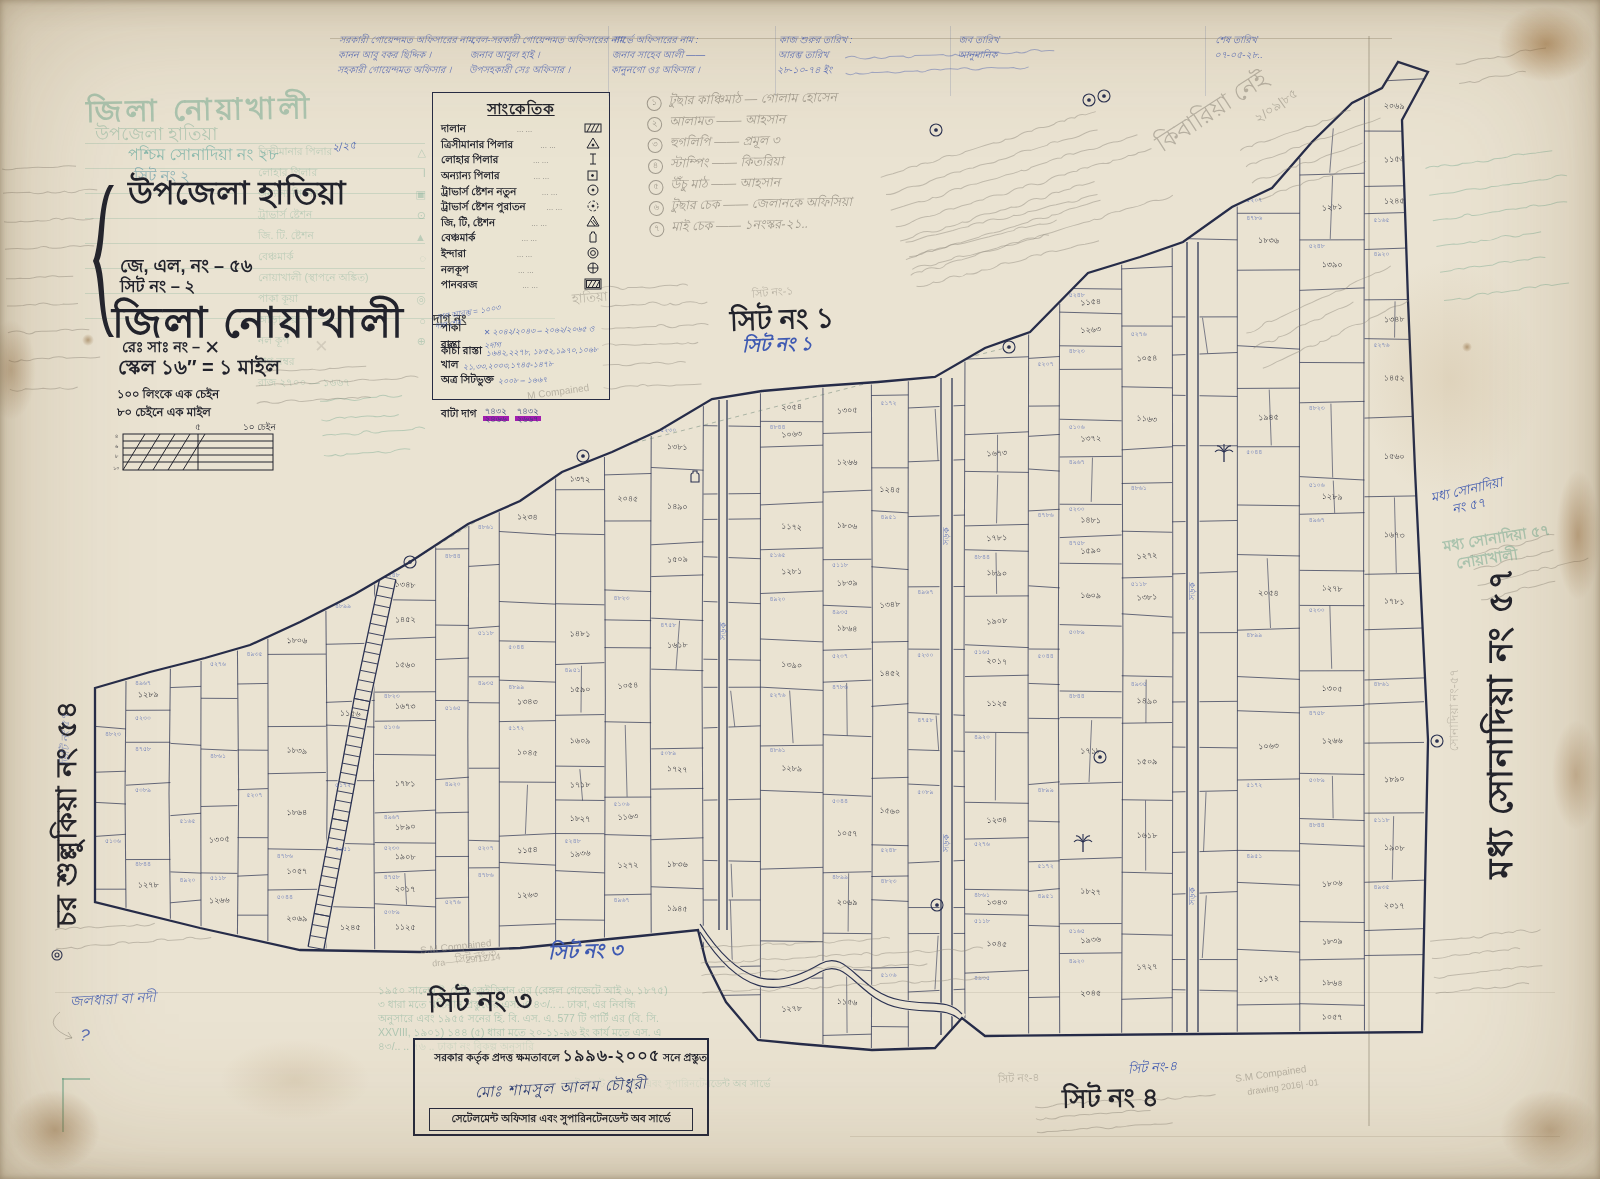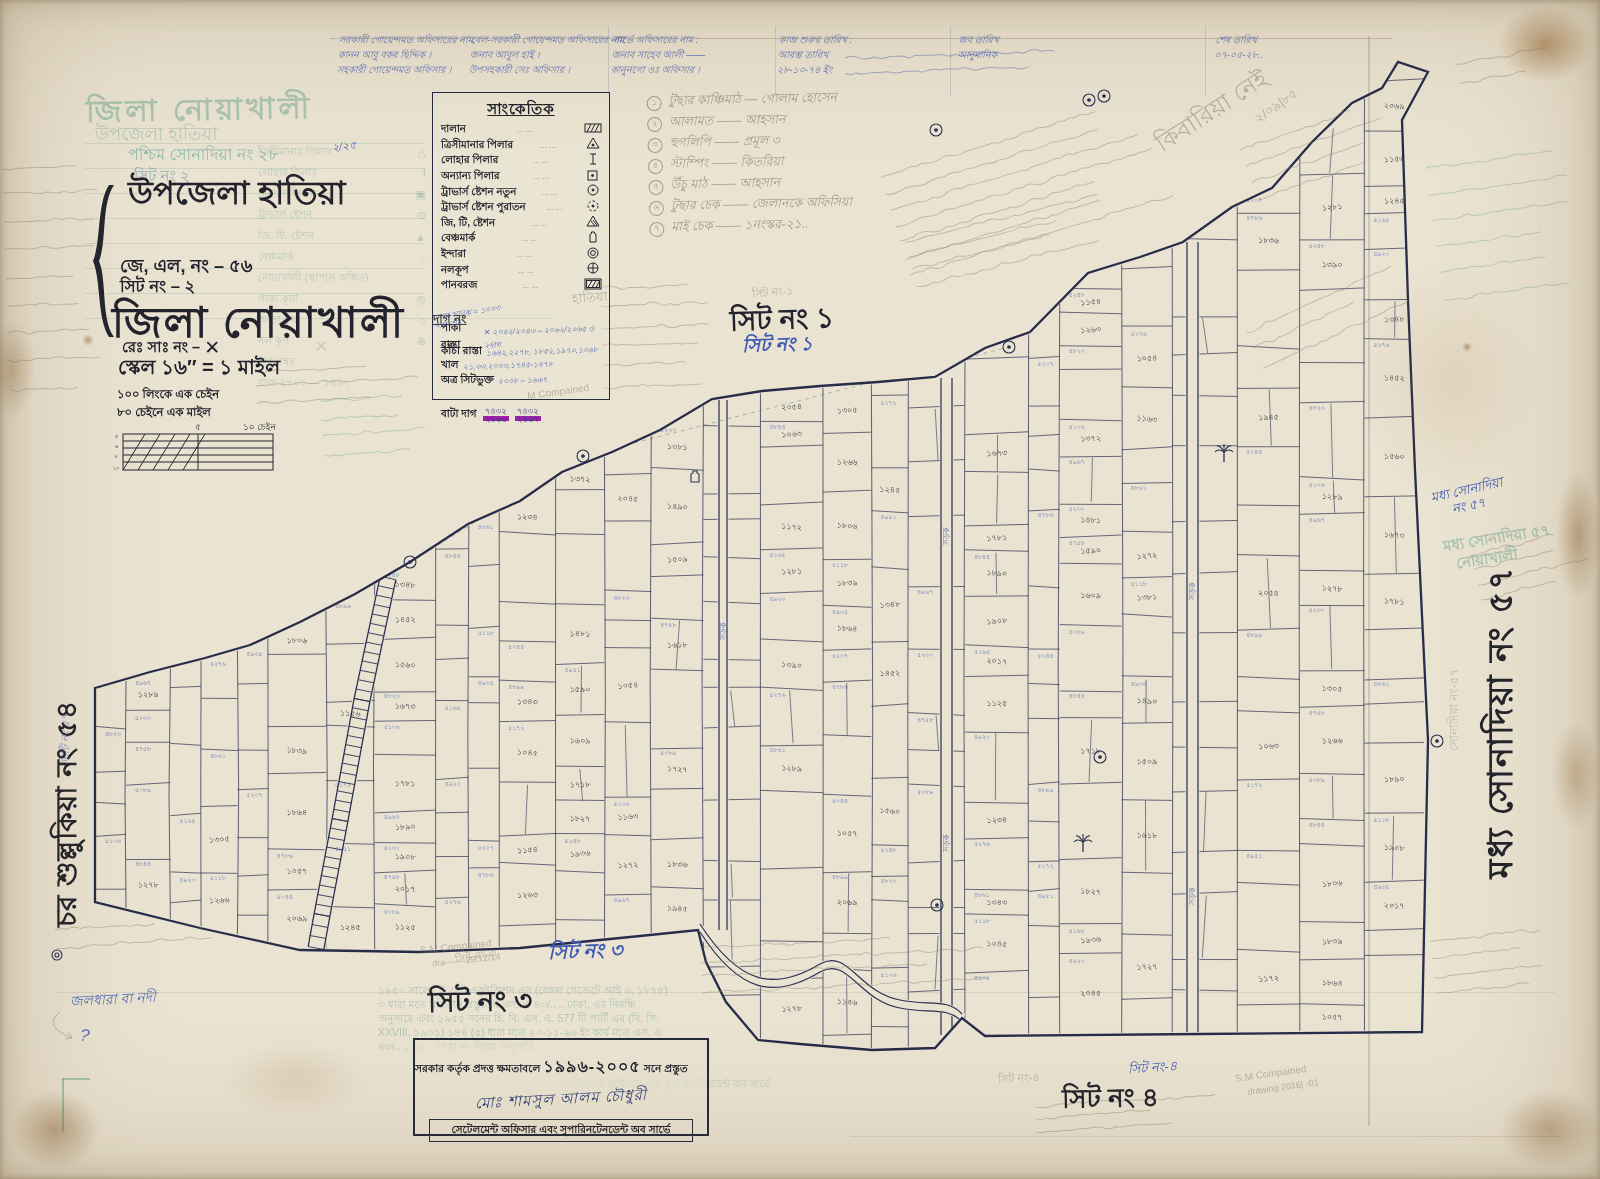--- a/index.html
+++ b/index.html
@@ -30,21 +30,21 @@
   .lrow .sym{flex:0 0 20px;text-align:right;}
   .daghead{text-align:left;font-weight:700;font-size:12px;color:#404040;text-decoration:underline;margin-top:16px;}
   .dagrow{padding:0 6px 0 8px;height:14.5px;display:flex;align-items:center;}
   .dagrow .lab{font-size:10.4px;font-weight:700;color:#22232c;}
   .dagrow .val{font-size:7.8px;margin-left:4px;transform:rotate(-2deg);opacity:.85;overflow:visible;}
   .frac{display:inline-block;text-align:center;font-size:8.5px;line-height:1;vertical-align:middle;margin-left:6px;color:#2e3f77;}
   .frac .nu{border-bottom:5px solid #a21caf;padding:0 2px;}
   
   .stampbox{position:absolute;left:413px;top:1038px;width:292px;height:94px;
             border:2.2px solid #23283d;z-index:7;background:rgba(234,227,210,.55);}
-  .stampbox .l1{font-size:10.6px;font-weight:700;color:#22232c;text-align:left;margin-top:14px;}
+  .stampbox .l1{font-size:10.6px;font-weight:700;color:#22232c;text-align:right;margin-top:3px;}
   .stampbox .yrs{font-size:16px;letter-spacing:1px;}
   .stampbox .sig{font-size:15px;color:#2e3f77;font-style:italic;text-align:center;
                  transform:rotate(-3deg);margin-top:6px;letter-spacing:1px;}
   .stampbox .inner{margin:7px 14px 0 14px;border:1.6px solid #23283d;text-align:center;
                  font-size:10.4px;font-weight:700;color:#22232c;padding:2px 0;}
   
   .ttable{position:absolute;left:330px;top:24px;width:1080px;height:74px;z-index:5;}
   .tcol{position:absolute;top:8px;font-size:9.5px;line-height:15px;color:#4a62b8;
         font-style:italic;opacity:.85;transform:skewX(-4deg);}
   .tdiv{position:absolute;top:2px;width:1px;height:70px;background:rgba(90,110,160,.22);}

